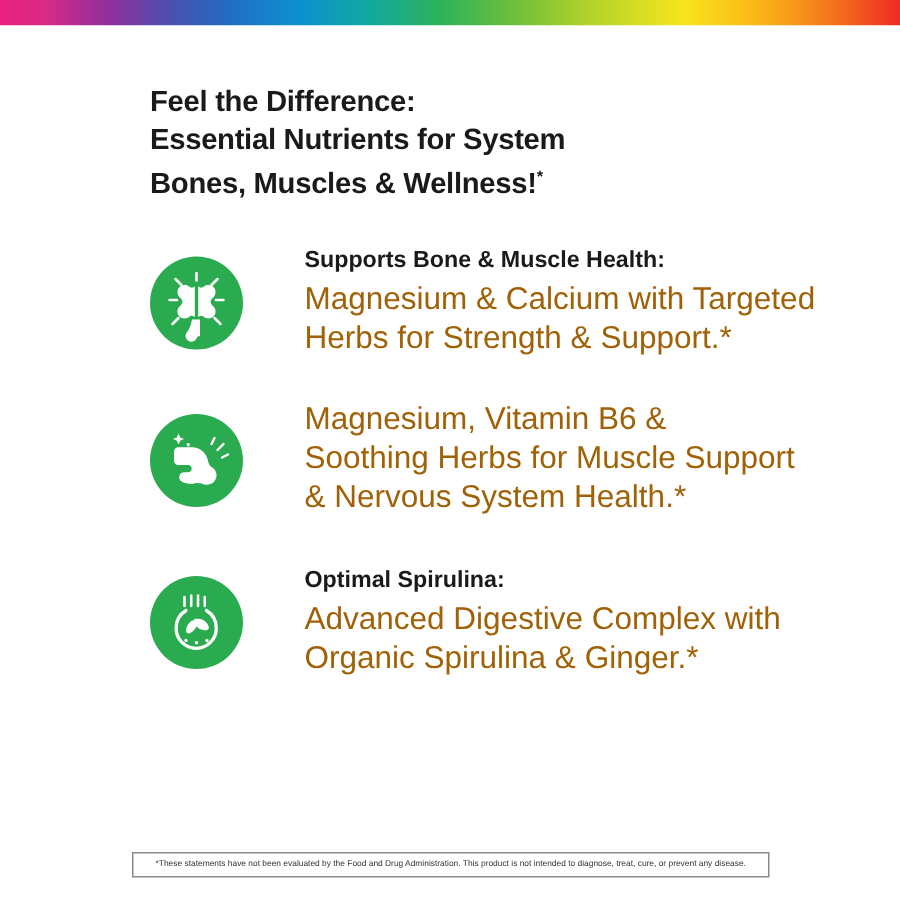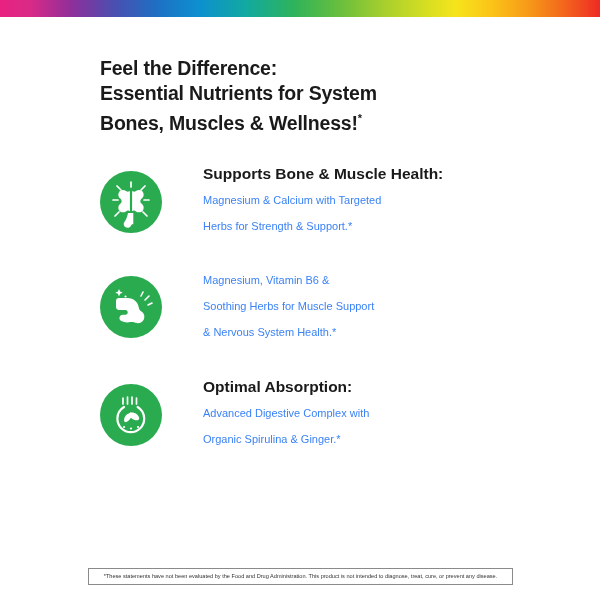--- a/index.html
+++ b/index.html
@@ -102,22 +102,22 @@
   .benefit-title {
     font-size: 15.5px;
     font-weight: bold;
     color: #1a1a1a;
     line-height: 24px;
     display: block;
     margin-bottom: 1px;
   }
   .benefit-title .t2 { display: block; }
   .benefit-body {
-    font-size: 11px;
-    color: #3b82f6;
+    font-size: 21px;
+    color: #a16207;
     line-height: 26px;
   }
   .benefit-body span { display: block; white-space: nowrap; }
 
   
   .benefit.row1 { margin-bottom: 26px; }
   .benefit.row2 { margin-bottom: 28px; }
   .benefit.row3 { margin-bottom: 0; }
 
   
@@ -243,21 +243,21 @@
           </g>
 
           <g fill="#ffffff">
             <circle cx="24" cy="43" r="1.1"></circle>
             <circle cx="31" cy="44.5" r="1.1"></circle>
             <circle cx="38" cy="43" r="1.1"></circle>
           </g>
         </svg>
       </div>
       <div class="benefit-text">
-        <span class="benefit-title">Optimal Absorption:</span>
+        <span class="benefit-title">Optimal Spirulina:</span>
         <div class="benefit-body">
           <span>Advanced Digestive Complex with</span>
           <span>Organic Spirulina &amp; Ginger.*</span>
         </div>
       </div>
     </div>
 
   </div>
 
   <div class="disclaimer">*These statements have not been evaluated by the Food and Drug Administration. This product is not intended to diagnose, treat, cure, or prevent any disease.</div>

